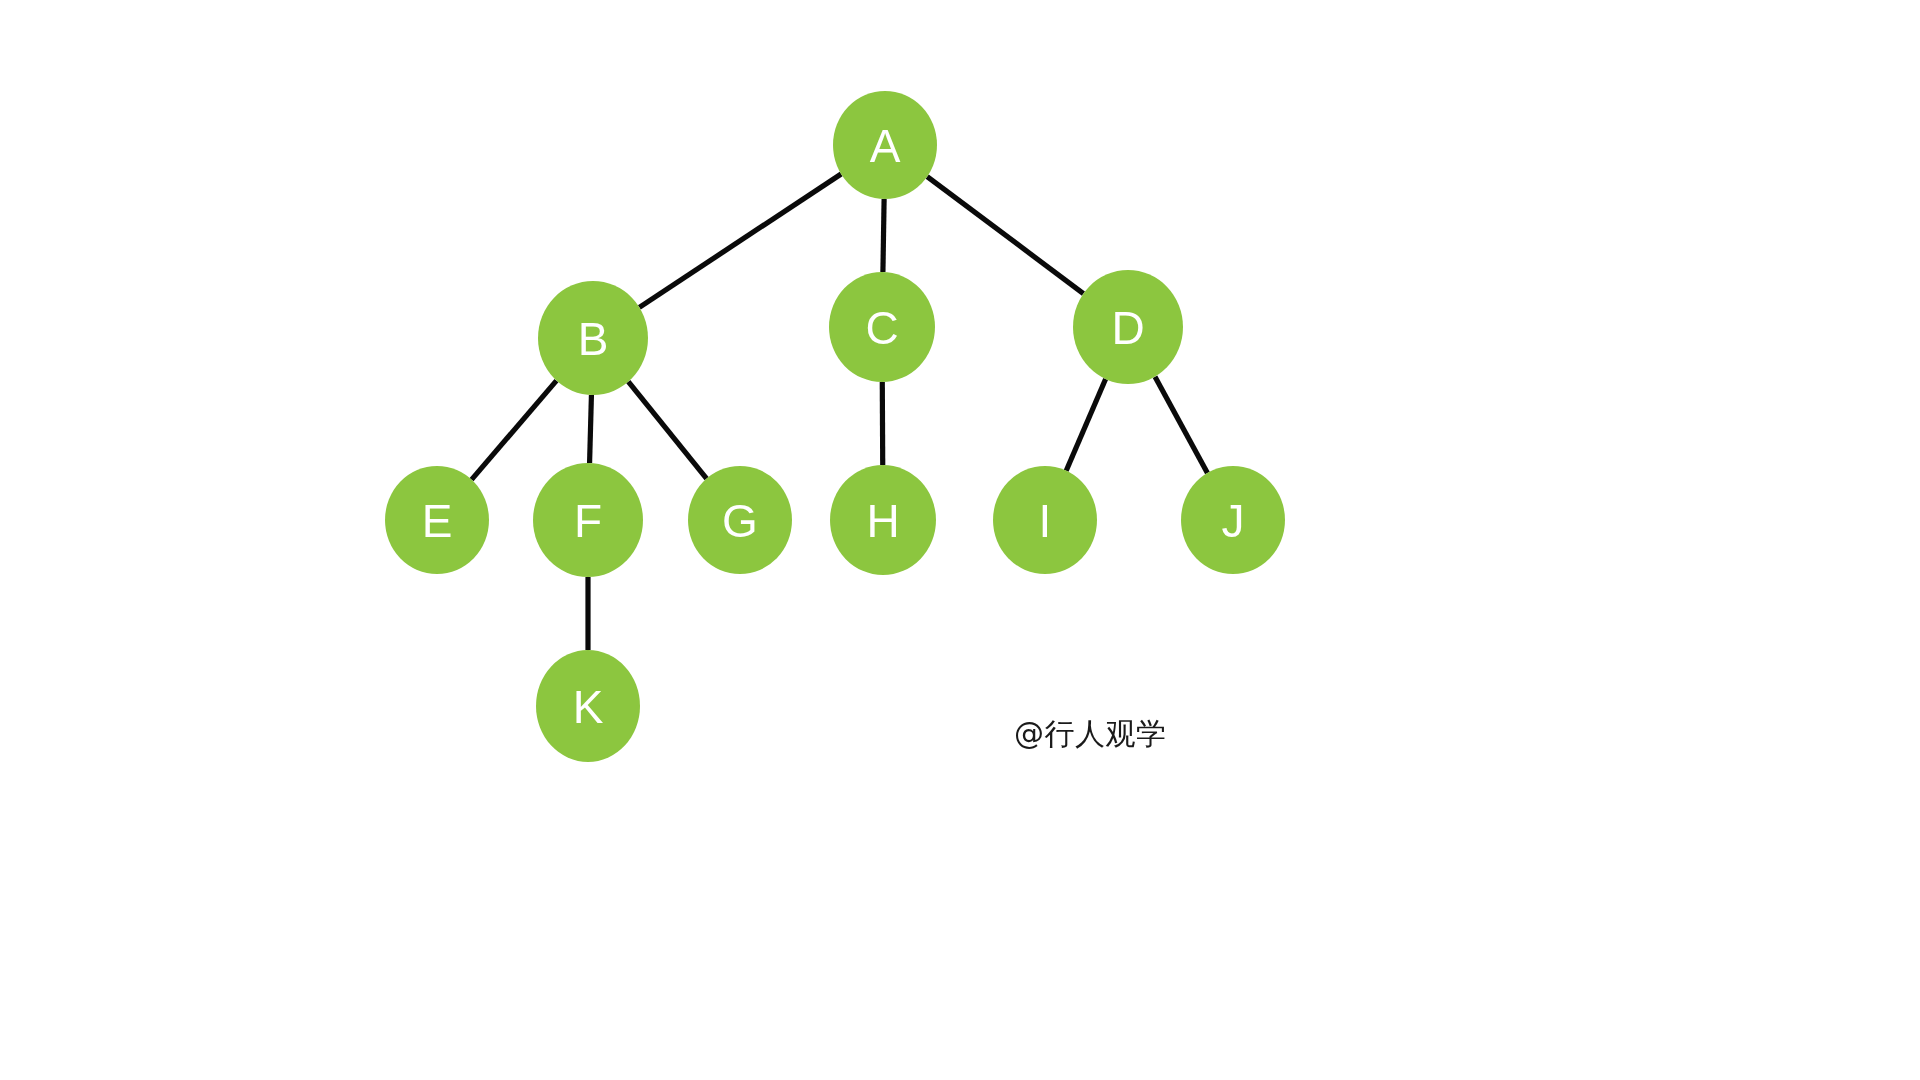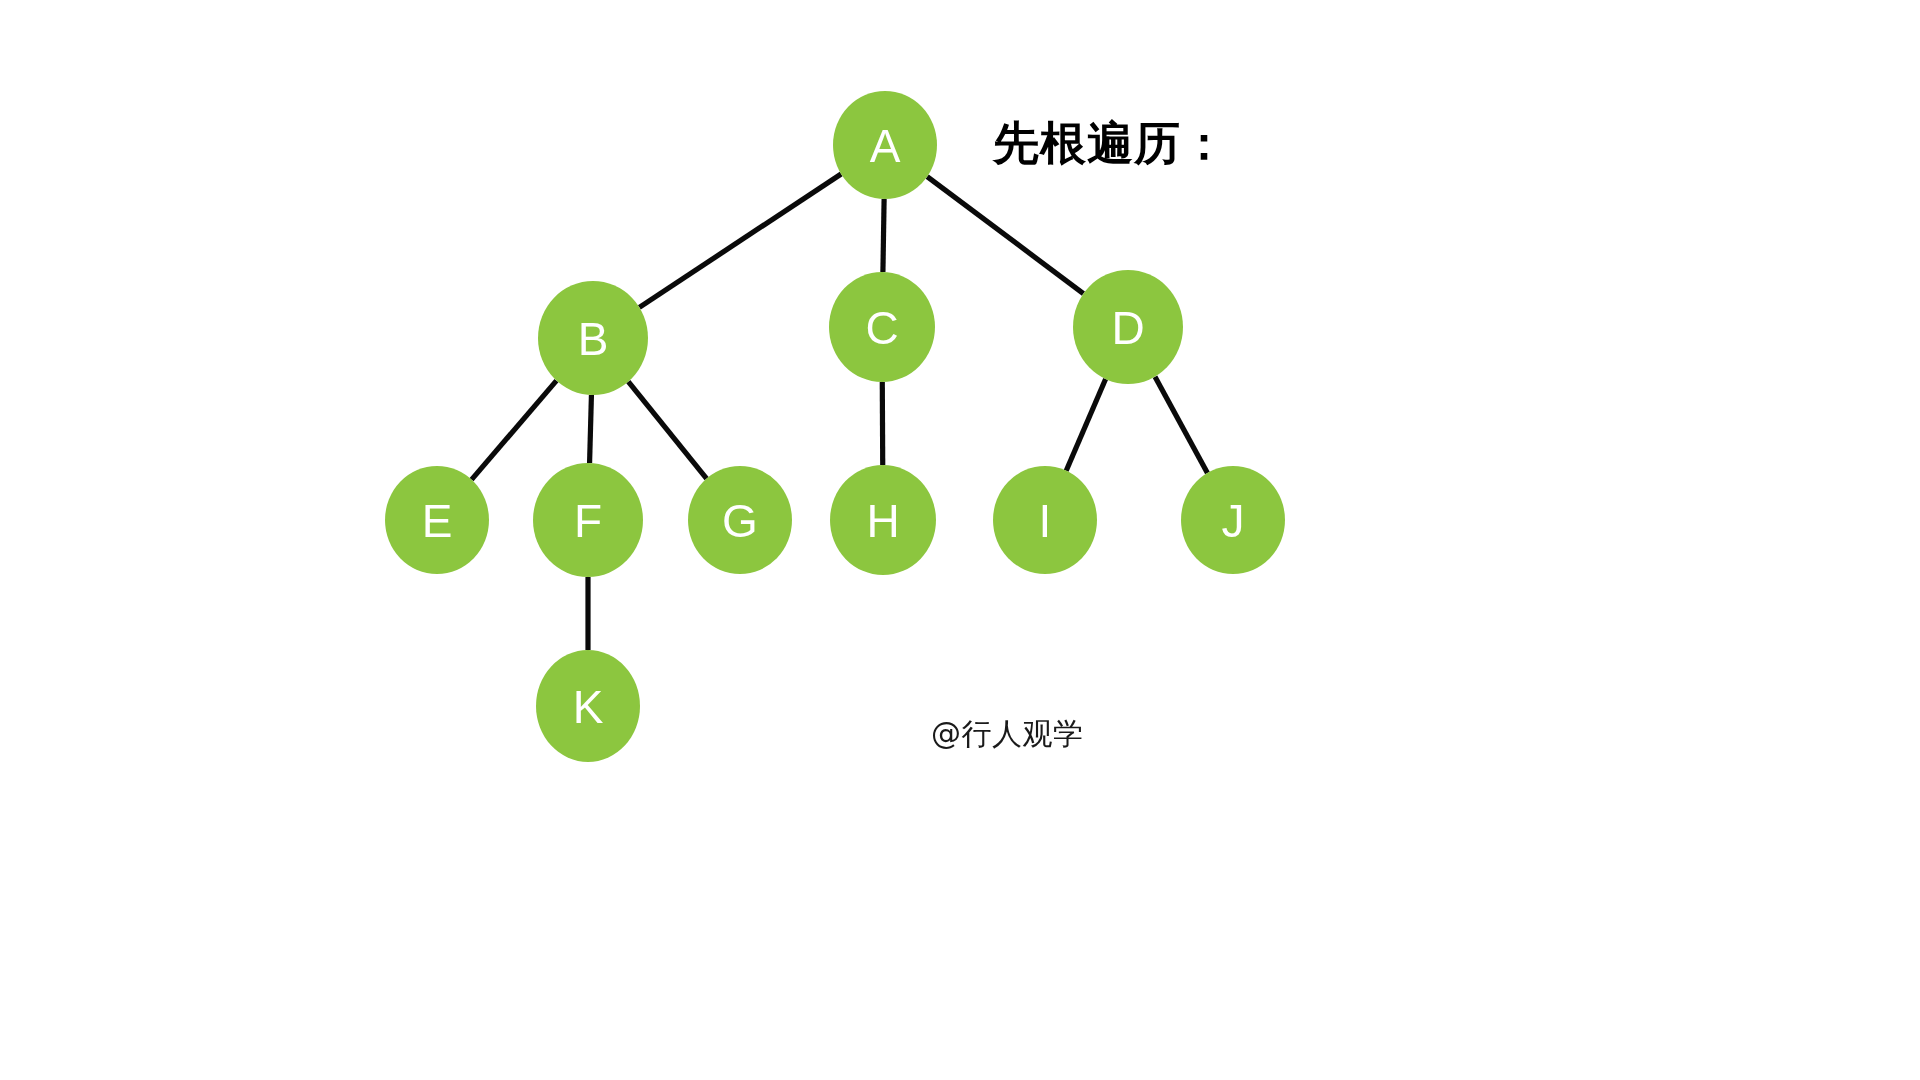--- a/index.html
+++ b/index.html
@@ -67,21 +67,21 @@
 
   #traversal-title {
     left: 993px;
     top: 113px;
     font-size: 46px;
     letter-spacing: 1px;
   }
 
   #watermark {
     position: absolute;
-    left: 931px;
+    left: 1014px;
     top: 714px;
     color: #1a1a1a;
     font-family: "DejaVu Sans", "Liberation Sans", sans-serif;
     font-size: 30px;
     font-weight: 400;
     white-space: nowrap;
     letter-spacing: 0.5px;
   }
 </style>
 </head>
@@ -150,17 +150,16 @@
           <ellipse cx="0" cy="0" rx="52" ry="54" class="tree-node-shape" fill="url(#node-speckle)"></ellipse>
           <text x="0" y="1" class="tree-node-label" fill="#ffffff">J</text>
         </g>
         <g transform="translate(588,706)">
           <ellipse cx="0" cy="0" rx="52" ry="56" class="tree-node-shape" fill="url(#node-speckle)"></ellipse>
           <text x="0" y="1" class="tree-node-label" fill="#ffffff">K</text>
         </g>
       </g>
   </svg>
 
-  <div class="heading-text" id="traversal-title">先根遍历：</div>
 
   <div id="watermark">@行人观学</div>
 
 </div>
 
 </body></html>

